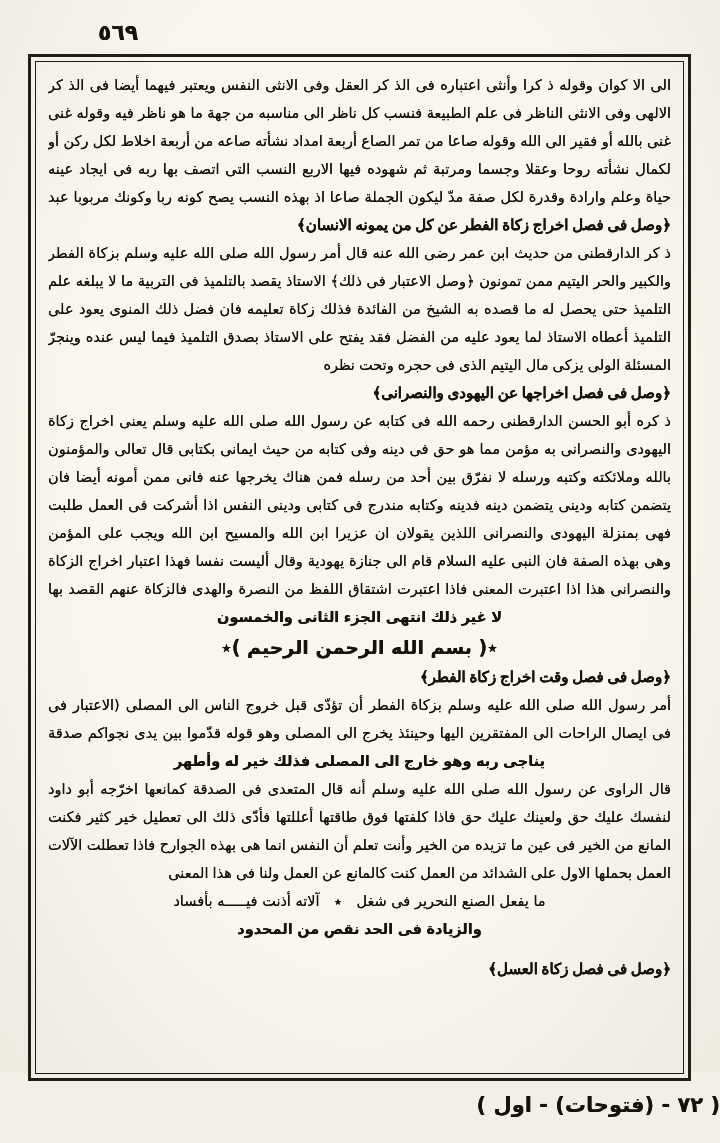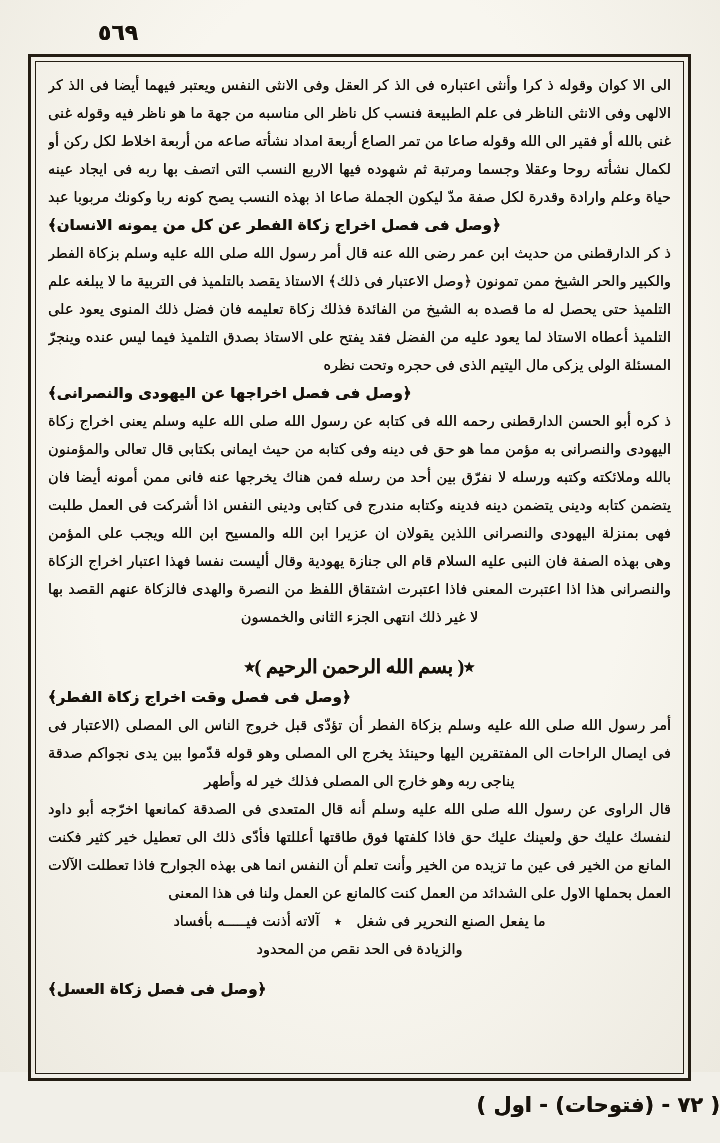--- a/index.html
+++ b/index.html
@@ -38,25 +38,26 @@
   }
   .para{margin:0;}
   .line{
     height:28px;line-height:28px;
     text-align:justify;text-align-last:justify;
     overflow:hidden;
     word-spacing:-0.5px;
     white-space:normal;
   }
   .line.right{text-align-last:right;}
-  .line.center{text-align-last:center;}
+  .line.center{text-align-last:center;font-weight:bold;}
   .header{
     height:28px;line-height:28px;
-    text-align:left;font-weight:bold;font-size:15px;
+    text-align:right;font-weight:bold;font-size:15px;
     overflow:hidden;
+    font-family:Liberation Serif, serif;
   }
   .basmala{
     height:32px;line-height:32px;
     text-align:center;font-weight:bold;font-size:19px;
     overflow:hidden;
   }
   .verse{
     height:28px;line-height:28px;
     text-align:center;overflow:hidden;
   }
@@ -78,37 +79,37 @@
         <div class="para">
           <div class="line">الى الا كوان وقوله ذ كرا وأنثى اعتباره فى الذ كر العقل وفى الانثى النفس ويعتبر فيهما أيضا فى الذ كر الناظر فى العلم</div>
           <div class="line">الالهى وفى الانثى الناظر فى علم الطبيعة فنسب كل ناظر الى مناسبه من جهة ما هو ناظر فيه وقوله غنى أو فقير اعتباره</div>
           <div class="line">غنى بالله أو فقير الى الله وقوله صاعا من تمر الصاع أربعة امداد نشأته صاعه من أربعة اخلاط لكل ركن أو خلط مدّ</div>
           <div class="line">لكمال نشأته روحا وعقلا وجسما ومرتبة ثم شهوده فيها الاربع النسب التى اتصف بها ربه فى ايجاد عينه وأصول كونه من</div>
           <div class="line">حياة وعلم وارادة وقدرة لكل صفة مدّ ليكون الجملة صاعا اذ بهذه النسب يصح كونه ربا وكونك مربوبا عبد الله تعالى</div>
         </div>
         <div class="header">﴿وصل فى فصل اخراج زكاة الفطر عن كل من يمونه الانسان﴾</div>
         <div class="para">
           <div class="line">ذ كر الدارقطنى من حديث ابن عمر رضى الله عنه قال أمر رسول الله صلى الله عليه وسلم بزكاة الفطر عن الصغير</div>
-          <div class="line">والكبير والحر الشيخ ممن تمونون ﴿وصل الاعتبار فى ذلك﴾ الاستاذ يقصد بالتلميذ فى التربية ما لا يبلغه علم</div>
+          <div class="line">والكبير والحر اليتيم ممن تمونون ﴿وصل الاعتبار فى ذلك﴾ الاستاذ يقصد بالتلميذ فى التربية ما لا يبلغه علم</div>
           <div class="line">التلميذ حتى يحصل له ما قصده به الشيخ من الفائدة فذلك زكاة تعليمه فان فضل ذلك المنوى يعود على التلميذ فكان</div>
           <div class="line">التلميذ أعطاه الاستاذ لما يعود عليه من الفضل فقد يفتح على الاستاذ بصدق التلميذ فيما ليس عنده وينجرّ فى هذه</div>
           <div class="line right">المسئلة الولى يزكى مال اليتيم الذى فى حجره وتحت نظره</div>
         </div>
         <div class="header">﴿وصل فى فصل اخراجها عن اليهودى والنصرانى﴾</div>
         <div class="para">
           <div class="line">ذ كره أبو الحسن الدارقطنى رحمه الله فى كتابه عن رسول الله صلى الله عليه وسلم يعنى اخراج زكاة الفطر عن اليهودى</div>
           <div class="line">اليهودى والنصرانى به مؤمن مما هو حق فى دينه وفى كتابه من حيث ايمانى بكتابى قال تعالى والمؤمنون كل آمن</div>
           <div class="line">بالله وملائكته وكتبه ورسله لا نفرّق بين أحد من رسله فمن هناك يخرجها عنه فانى ممن أمونه أيضا فان كتابى</div>
           <div class="line">يتضمن كتابه ودينى يتضمن دينه فدينه وكتابه مندرج فى كتابى ودينى النفس اذا أشركت فى العمل طلبت حظها</div>
           <div class="line">فهى بمنزلة اليهودى والنصرانى اللذين يقولان ان عزيرا ابن الله والمسيح ابن الله ويجب على المؤمن اخراج الزكاة عنها</div>
           <div class="line">وهى بهذه الصفة فان النبى عليه السلام قام الى جنازة يهودية وقال أليست نفسا فهذا اعتبار اخراج الزكاة عن اليهودى</div>
           <div class="line">والنصرانى هذا اذا اعتبرت المعنى فاذا اعتبرت اشتقاق اللفظ من النصرة والهدى فالزكاة عنهم القصد بها وجه الله</div>
           <div class="line center">لا غير ذلك انتهى الجزء الثانى والخمسون</div>
         </div>
-        <div class="basmala" style="margin-top: 20px; font-family: Liberation Serif, serif;">٭( بسم الله الرحمن الرحيم )٭</div>
+        <div class="basmala" style="">٭( بسم الله الرحمن الرحيم )٭</div>
         <div class="header">﴿وصل فى فصل وقت اخراج زكاة الفطر﴾</div>
         <div class="para">
           <div class="line">أمر رسول الله صلى الله عليه وسلم بزكاة الفطر أن تؤدّى قبل خروج الناس الى المصلى (الاعتبار فى ذلك) المسارعة</div>
           <div class="line">فى ايصال الراحات الى المفتقرين اليها وحينئذ يخرج الى المصلى وهو قوله قدّموا بين يدى نجواكم صدقة والمصلى</div>
           <div class="line center">يناجى ربه وهو خارج الى المصلى فذلك خير له وأطهر</div>
         </div>
         <div class="para">
           <div class="line">قال الراوى عن رسول الله صلى الله عليه وسلم أنه قال المتعدى فى الصدقة كمانعها اخرّجه أبو داود (الاعتبار فى ذلك)</div>
           <div class="line">لنفسك عليك حق ولعينك عليك حق فاذا كلفتها فوق طاقتها أعللتها فأدّى ذلك الى تعطيل خير كثير فكنت بمنزلة</div>
           <div class="line">المانع من الخير فى عين ما تزيده من الخير وأنت تعلم أن النفس انما هى بهذه الجوارح فاذا تعطلت الآلات وضعفت عن</div>

